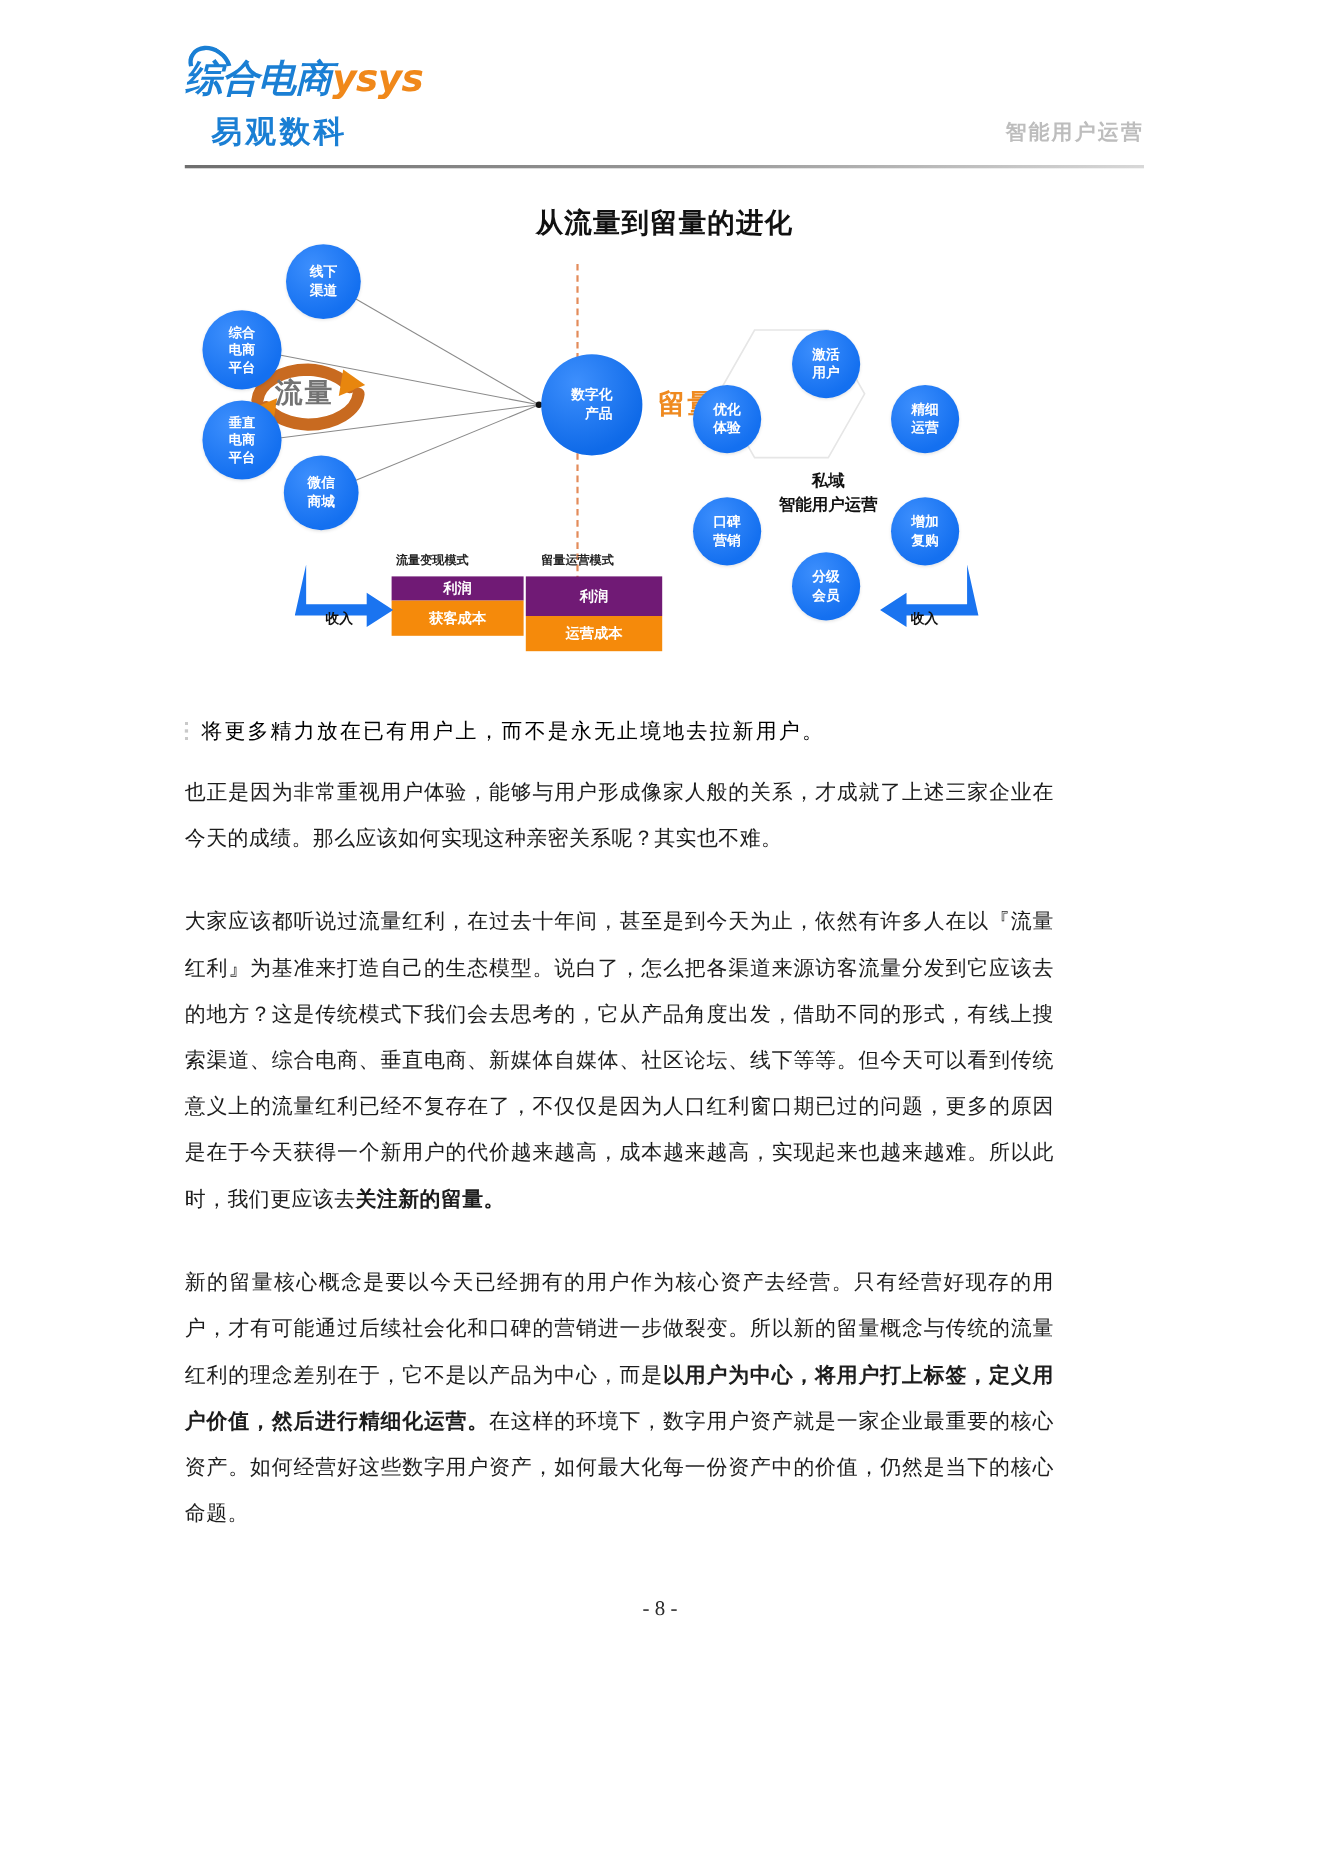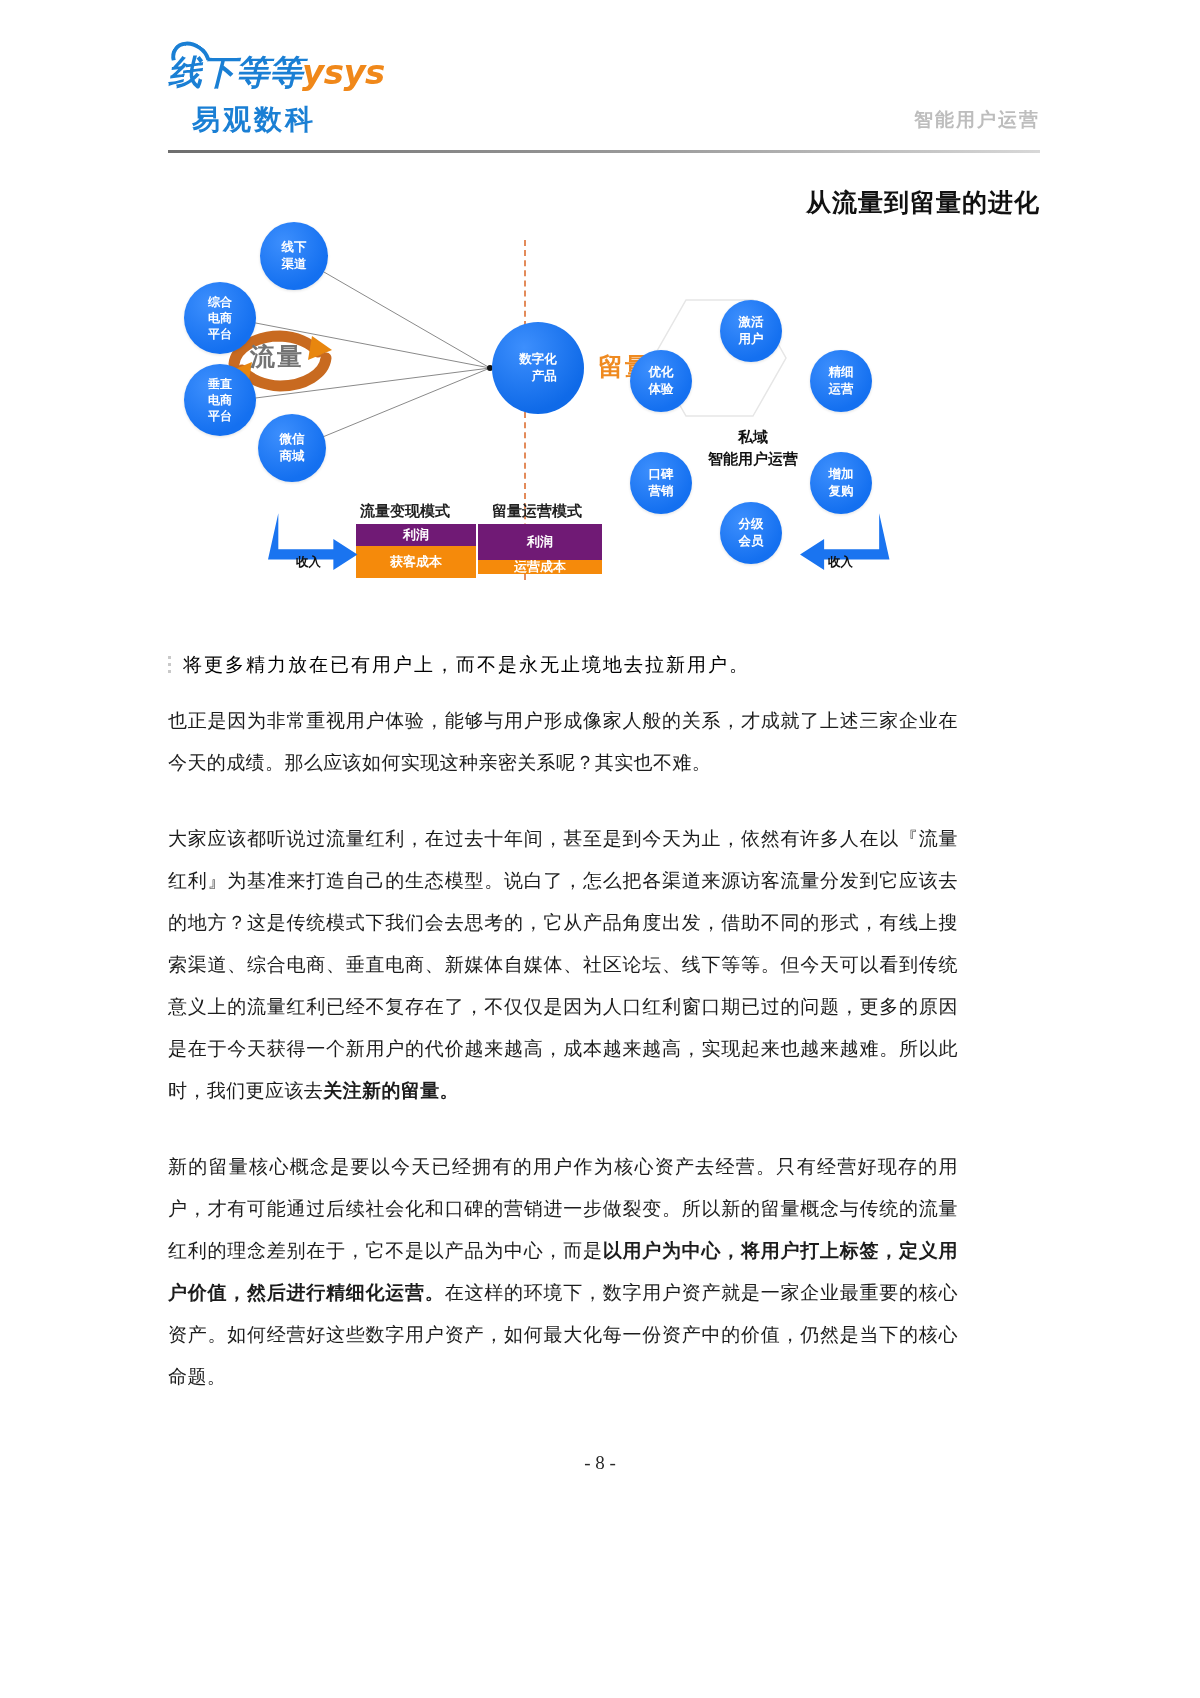--- a/index.html
+++ b/index.html
@@ -41,21 +41,21 @@
     font-size:19px;font-weight:700;color:#bdbdbd;letter-spacing:2px;
   }
   .header-rule{
     position:absolute;left:168px;top:150px;width:872px;height:3px;
     background:linear-gradient(to right,#6e6e6e,#9a9a9a 55%,#d8d8d8);
   }
 
   
   .figure{position:absolute;left:168px;top:172px;width:872px;height:430px;}
   .fig-title{
-    position:absolute;top:14px;left:0;width:872px;text-align:right;
+    position:absolute;top:14px;left:0;width:872px;text-align:center;
     font-family:"DejaVu Sans","Liberation Sans",sans-serif;
     font-size:25px;font-weight:700;color:#111;letter-spacing:1px;
   }
   .divider-dash{
     position:absolute;left:356px;top:68px;width:0;height:340px;
     border-left:2px dashed #e38b5a;
   }
   .bubble{
     position:absolute;border-radius:50%;
     background:radial-gradient(circle at 35% 30%,#3d8ffd,#1470f0 70%);
@@ -97,21 +97,21 @@
     font-weight:700;color:#111;line-height:1.45;
   }
   .fan-center .l1{font-size:15px;margin-top:24px;}
   .fan-center .l2{font-size:15px;}
 
   
   .bars{position:absolute;left:184px;top:330px;width:250px;height:80px;}
   .bar-label{
     position:absolute;top:0;
     font-family:"DejaVu Sans","Liberation Sans",sans-serif;
-    font-size:15px;font-weight:700;color:#222;white-space:nowrap;
+    font-size:11px;font-weight:700;color:#222;white-space:nowrap;
   }
   .seg{
     position:absolute;display:flex;align-items:center;justify-content:center;
     color:#fff;font-family:"DejaVu Sans","Liberation Sans",sans-serif;
     font-size:13px;font-weight:600;
   }
   .seg.blue{background:#701a75;}
   .seg.orange{background:#f58a0b;}
   .arrow-lbl{
     position:absolute;
@@ -148,21 +148,21 @@
 </style>
 </head>
 <body>
 
 <div class="page">
 
   <div class="header">
     <div class="logo">
       <div class="logo-word">
         <span class="logo-swoosh"></span>
-        <span class="part-a">线下等等</span><span class="part-b">ysys</span>
+        <span class="part-a">综合电商</span><span class="part-b">ysys</span>
       </div>
       <div class="logo-cn">易观数科</div>
     </div>
     <div class="header-right">智能用户运营</div>
   </div>
   <div class="header-rule"></div>
 
   <div class="figure">
     <div class="fig-title">从流量到留量的进化</div>
     <div class="divider-dash"></div>
@@ -245,21 +245,21 @@
       </div>
     </div>
 
     <div class="bars">
       <div class="bar-label" style="left:8px;">流量变现模式</div>
       <div class="bar-label" style="left:140px;">留量运营模式</div>
 
       <div class="seg blue" style="left:4px;top:22px;width:120px;height:22px;">利润</div>
       <div class="seg orange" style="left:4px;top:44px;width:120px;height:32px;">获客成本</div>
       <div class="seg blue" style="left:126px;top:22px;width:124px;height:36px;">利润</div>
-      <div class="seg orange" style="left:126px;top:58px;width:124px;height:14px;">运营成本</div>
+      <div class="seg orange" style="left:126px;top:58px;width:124px;height:32px;">运营成本</div>
     </div>
 
     <svg style="position:absolute;left:100px;top:336px;" width="110" height="72">
       <path d="M8 4 L8 46 L72 46 L72 34 L100 52 L72 70 L72 58 L-4 58 Z" fill="#1a74f0" transform="scale(0.86) translate(4,2)"></path>
     </svg>
     <div class="arrow-lbl" style="left:128px;top:382px;color:#111;">收入</div>
 
     <svg style="position:absolute;left:620px;top:336px;" width="110" height="72">
       <path d="M100 4 L100 46 L36 46 L36 34 L8 52 L36 70 L36 58 L112 58 Z" fill="#1a74f0" transform="scale(0.86) translate(6,2)"></path>
     </svg>

